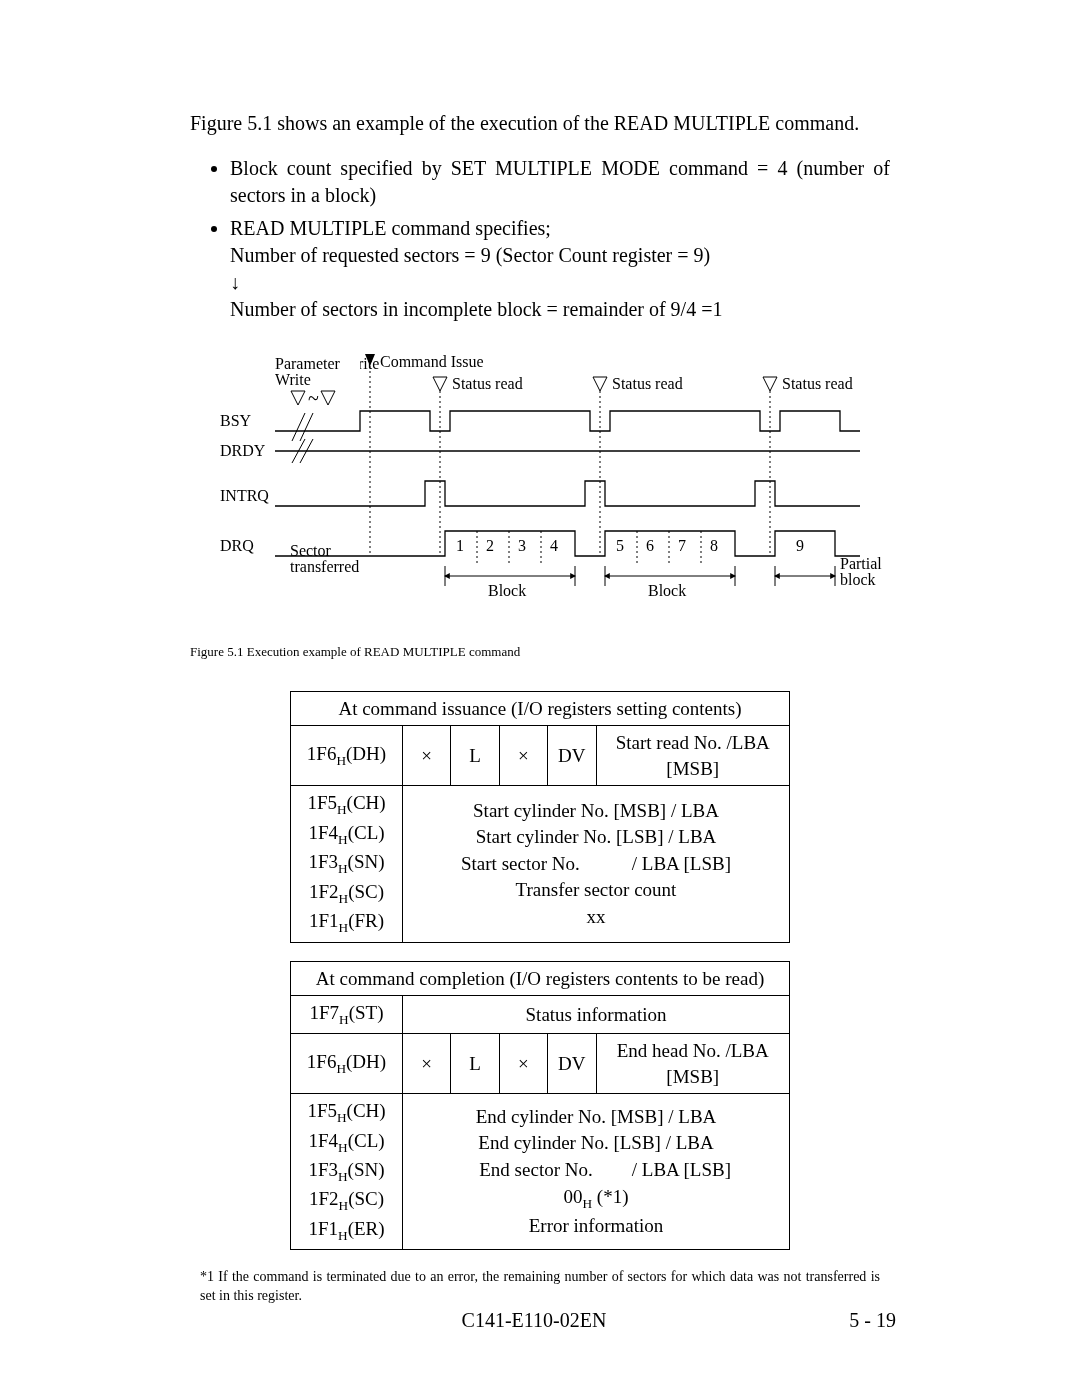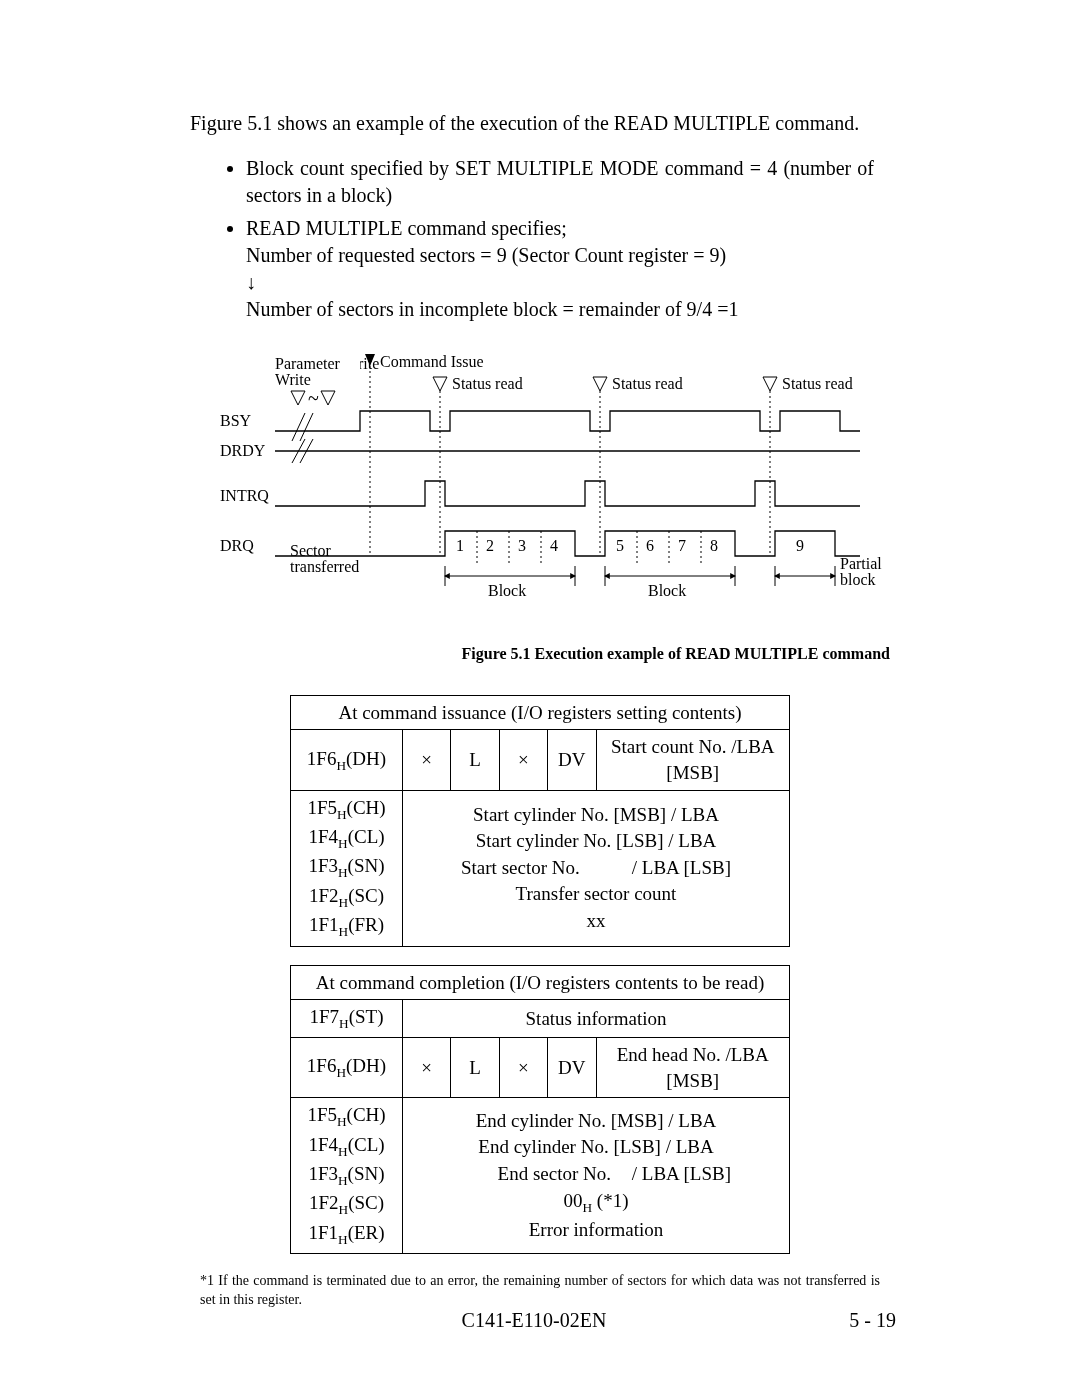--- a/index.html
+++ b/index.html
@@ -15,21 +15,21 @@
     position: relative;
     box-sizing: border-box;
     padding: 110px 190px 5px 190px;
     font-size: 20px;
     line-height: 1.35;
   }
   .intro {
     margin-bottom: 18px;
   }
   ul.bullets {
-    margin: 16px;
+    margin: 0;
     padding-left: 40px;
     text-align: justify;
   }
   ul.bullets > li {
     margin-bottom: 6px;
   }
   .sub-indent {
     margin-left: 0px;
     font-family: Liberation Serif, serif;
   }
@@ -38,24 +38,24 @@
   }
   .diagram-wrap {
     margin-top: 28px;
     display: flex;
     justify-content: center;
   }
   svg.diagram {
     overflow: visible;
   }
   .fig-caption {
-    text-align: right;
-    font-weight: bold;
+    text-align: left;
+    font-weight: normal;
     margin: 22px 0 30px 0;
-    font-size: 16px;
+    font-size: 13px;
   }
   table.reg {
     border-collapse: collapse;
     margin: 0 auto 18px auto;
     width: 500px;
     table-layout: fixed;
     font-size: 19px;
   }
   table.reg td, table.reg th {
     border: 1px solid #000;
@@ -248,21 +248,21 @@
     <tbody>
         <tr>
           <th class="title" colspan="9">At command issuance (I/O registers setting contents)</th>
         </tr>
     <tr>
       <td class="lbl"><span>1F6</span><span class="sub">H</span><span>(DH)</span></td>
       <td>×</td>
       <td>L</td>
       <td>×</td>
       <td>DV</td>
-      <td colspan="4">Start count No. /LBA [MSB]</td>
+      <td colspan="4">Start read No. /LBA [MSB]</td>
     </tr>
     <tr>
       <td class="lbl multiline">
         <div><span>1F5</span><span class="sub">H</span><span>(CH)</span></div>
         <div><span>1F4</span><span class="sub">H</span><span>(CL)</span></div>
         <div><span>1F3</span><span class="sub">H</span><span>(SN)</span></div>
         <div><span>1F2</span><span class="sub">H</span><span>(SC)</span></div>
         <div><span>1F1</span><span class="sub">H</span><span>(FR)</span></div>
       </td>
       <td colspan="8" class="multiline">
@@ -308,21 +308,21 @@
       <td class="lbl multiline">
         <div><span>1F5</span><span class="sub">H</span><span>(CH)</span></div>
         <div><span>1F4</span><span class="sub">H</span><span>(CL)</span></div>
         <div><span>1F3</span><span class="sub">H</span><span>(SN)</span></div>
         <div><span>1F2</span><span class="sub">H</span><span>(SC)</span></div>
         <div><span>1F1</span><span class="sub">H</span><span>(ER)</span></div>
       </td>
       <td colspan="8" class="multiline">
         <div>End cylinder No. [MSB]  / LBA</div>
         <div>End cylinder No. [LSB]   / LBA</div>
-        <div class="dl-line"><span class="dl-left" style="width:150px;text-align:right">End sector No.</span><span class="dl-right" style="width:120px;text-align:right">/ LBA [LSB]</span></div>
+        <div class="dl-line"><span class="dl-left" style="width:150px;text-align:center">End sector No.</span><span class="dl-right" style="width:120px;text-align:right">/ LBA [LSB]</span></div>
         <div><span>00</span><span class="sub">H</span><span> (*1)</span></div>
         <div>Error information</div>
       </td>
     </tr>
   </tbody>
     </table>
 
   <div class="footnote">*1  If the command is terminated due to an error, the remaining number of sectors for which data was not transferred is set in this register.</div>
 
   <div class="footer">

